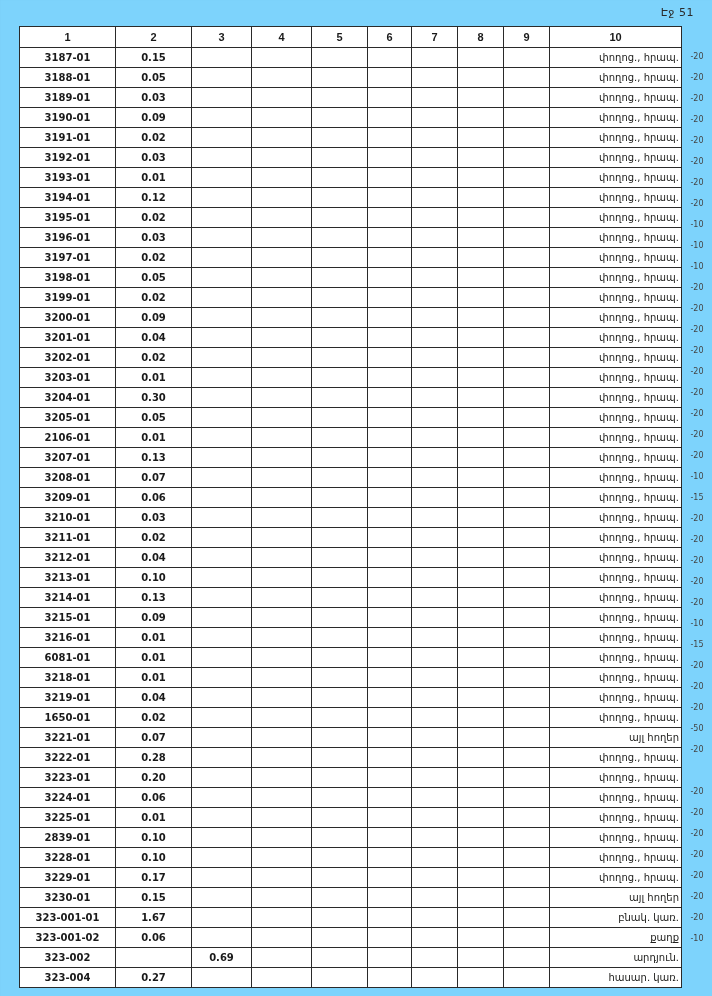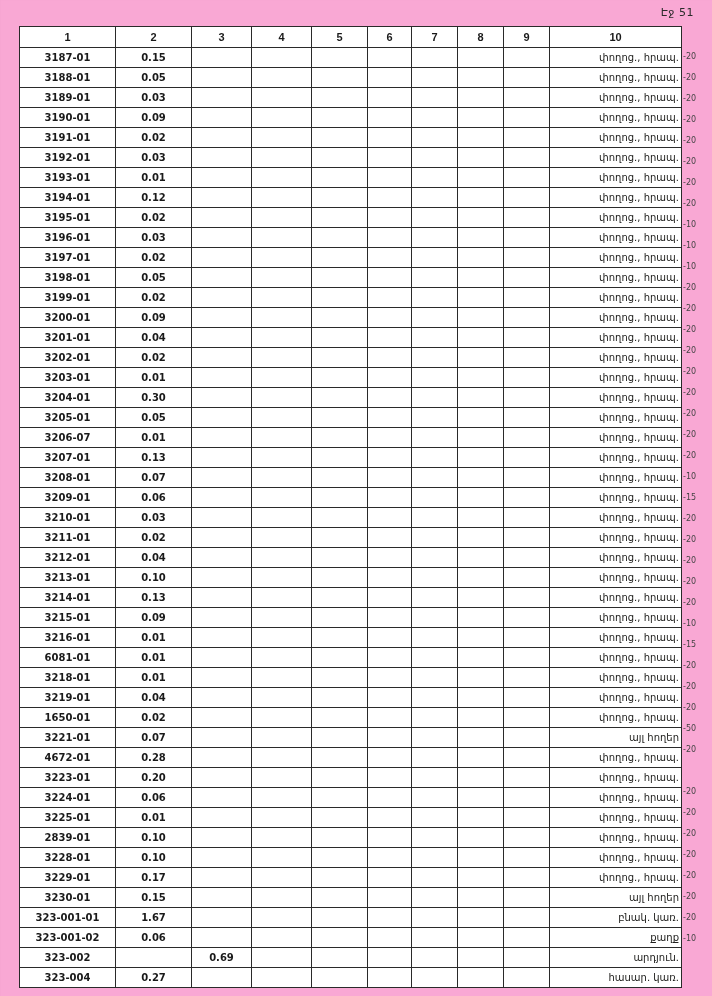--- a/index.html
+++ b/index.html
@@ -14,21 +14,21 @@
     color: #1a1a1a;
     position: relative;
     overflow: hidden;
   }
   .page {
     position: relative;
     width: 712px;
     height: 996px;
     box-sizing: border-box;
     padding: 0;
-    background: #f9a8d4;
+    background: #7dd3fc;
   }
   .page-header {
     position: absolute;
     top: 6px;
     right: 18px;
     font-size: 11px;
     letter-spacing: 0.5px;
     color: #2b2b2b;
     font-family: "DejaVu Sans", sans-serif;
   }
@@ -93,21 +93,21 @@
     position: absolute;
     left: 683px;
     top: 46px;
     width: 28px;
   }
   .rows-side div {
     height: 21px;
     line-height: 21px;
     font-size: 8px;
     color: #444;
-    text-align: left;
+    text-align: center;
     font-family: "DejaVu Sans", sans-serif;
   }
   
   .grain {
     position: absolute;
     inset: 0;
     pointer-events: none;
     background:
       linear-gradient(90deg, rgba(0,0,0,0.015) 0 1px, transparent 1px 7px),
       linear-gradient(180deg, rgba(0,0,0,0.012) 0 1px, transparent 1px 9px);
@@ -372,21 +372,21 @@
             <td class="num"></td>
             <td class="num"></td>
             <td class="num"></td>
             <td class="num"></td>
             <td class="num"></td>
             <td class="num"></td>
             <td class="num"></td>
             <td class="desc">փողոց., հրապ.</td>
           </tr>
           <tr>
-            <td class="code">3206-07</td>
+            <td class="code">2106-01</td>
             <td class="num">0.01</td>
             <td class="num"></td>
             <td class="num"></td>
             <td class="num"></td>
             <td class="num"></td>
             <td class="num"></td>
             <td class="num"></td>
             <td class="num"></td>
             <td class="desc">փողոց., հրապ.</td>
           </tr>
@@ -564,21 +564,21 @@
             <td class="num"></td>
             <td class="num"></td>
             <td class="num"></td>
             <td class="num"></td>
             <td class="num"></td>
             <td class="num"></td>
             <td class="num"></td>
             <td class="desc">այլ հողեր</td>
           </tr>
           <tr>
-            <td class="code">4672-01</td>
+            <td class="code">3222-01</td>
             <td class="num">0.28</td>
             <td class="num"></td>
             <td class="num"></td>
             <td class="num"></td>
             <td class="num"></td>
             <td class="num"></td>
             <td class="num"></td>
             <td class="num"></td>
             <td class="desc">փողոց., հրապ.</td>
           </tr>

